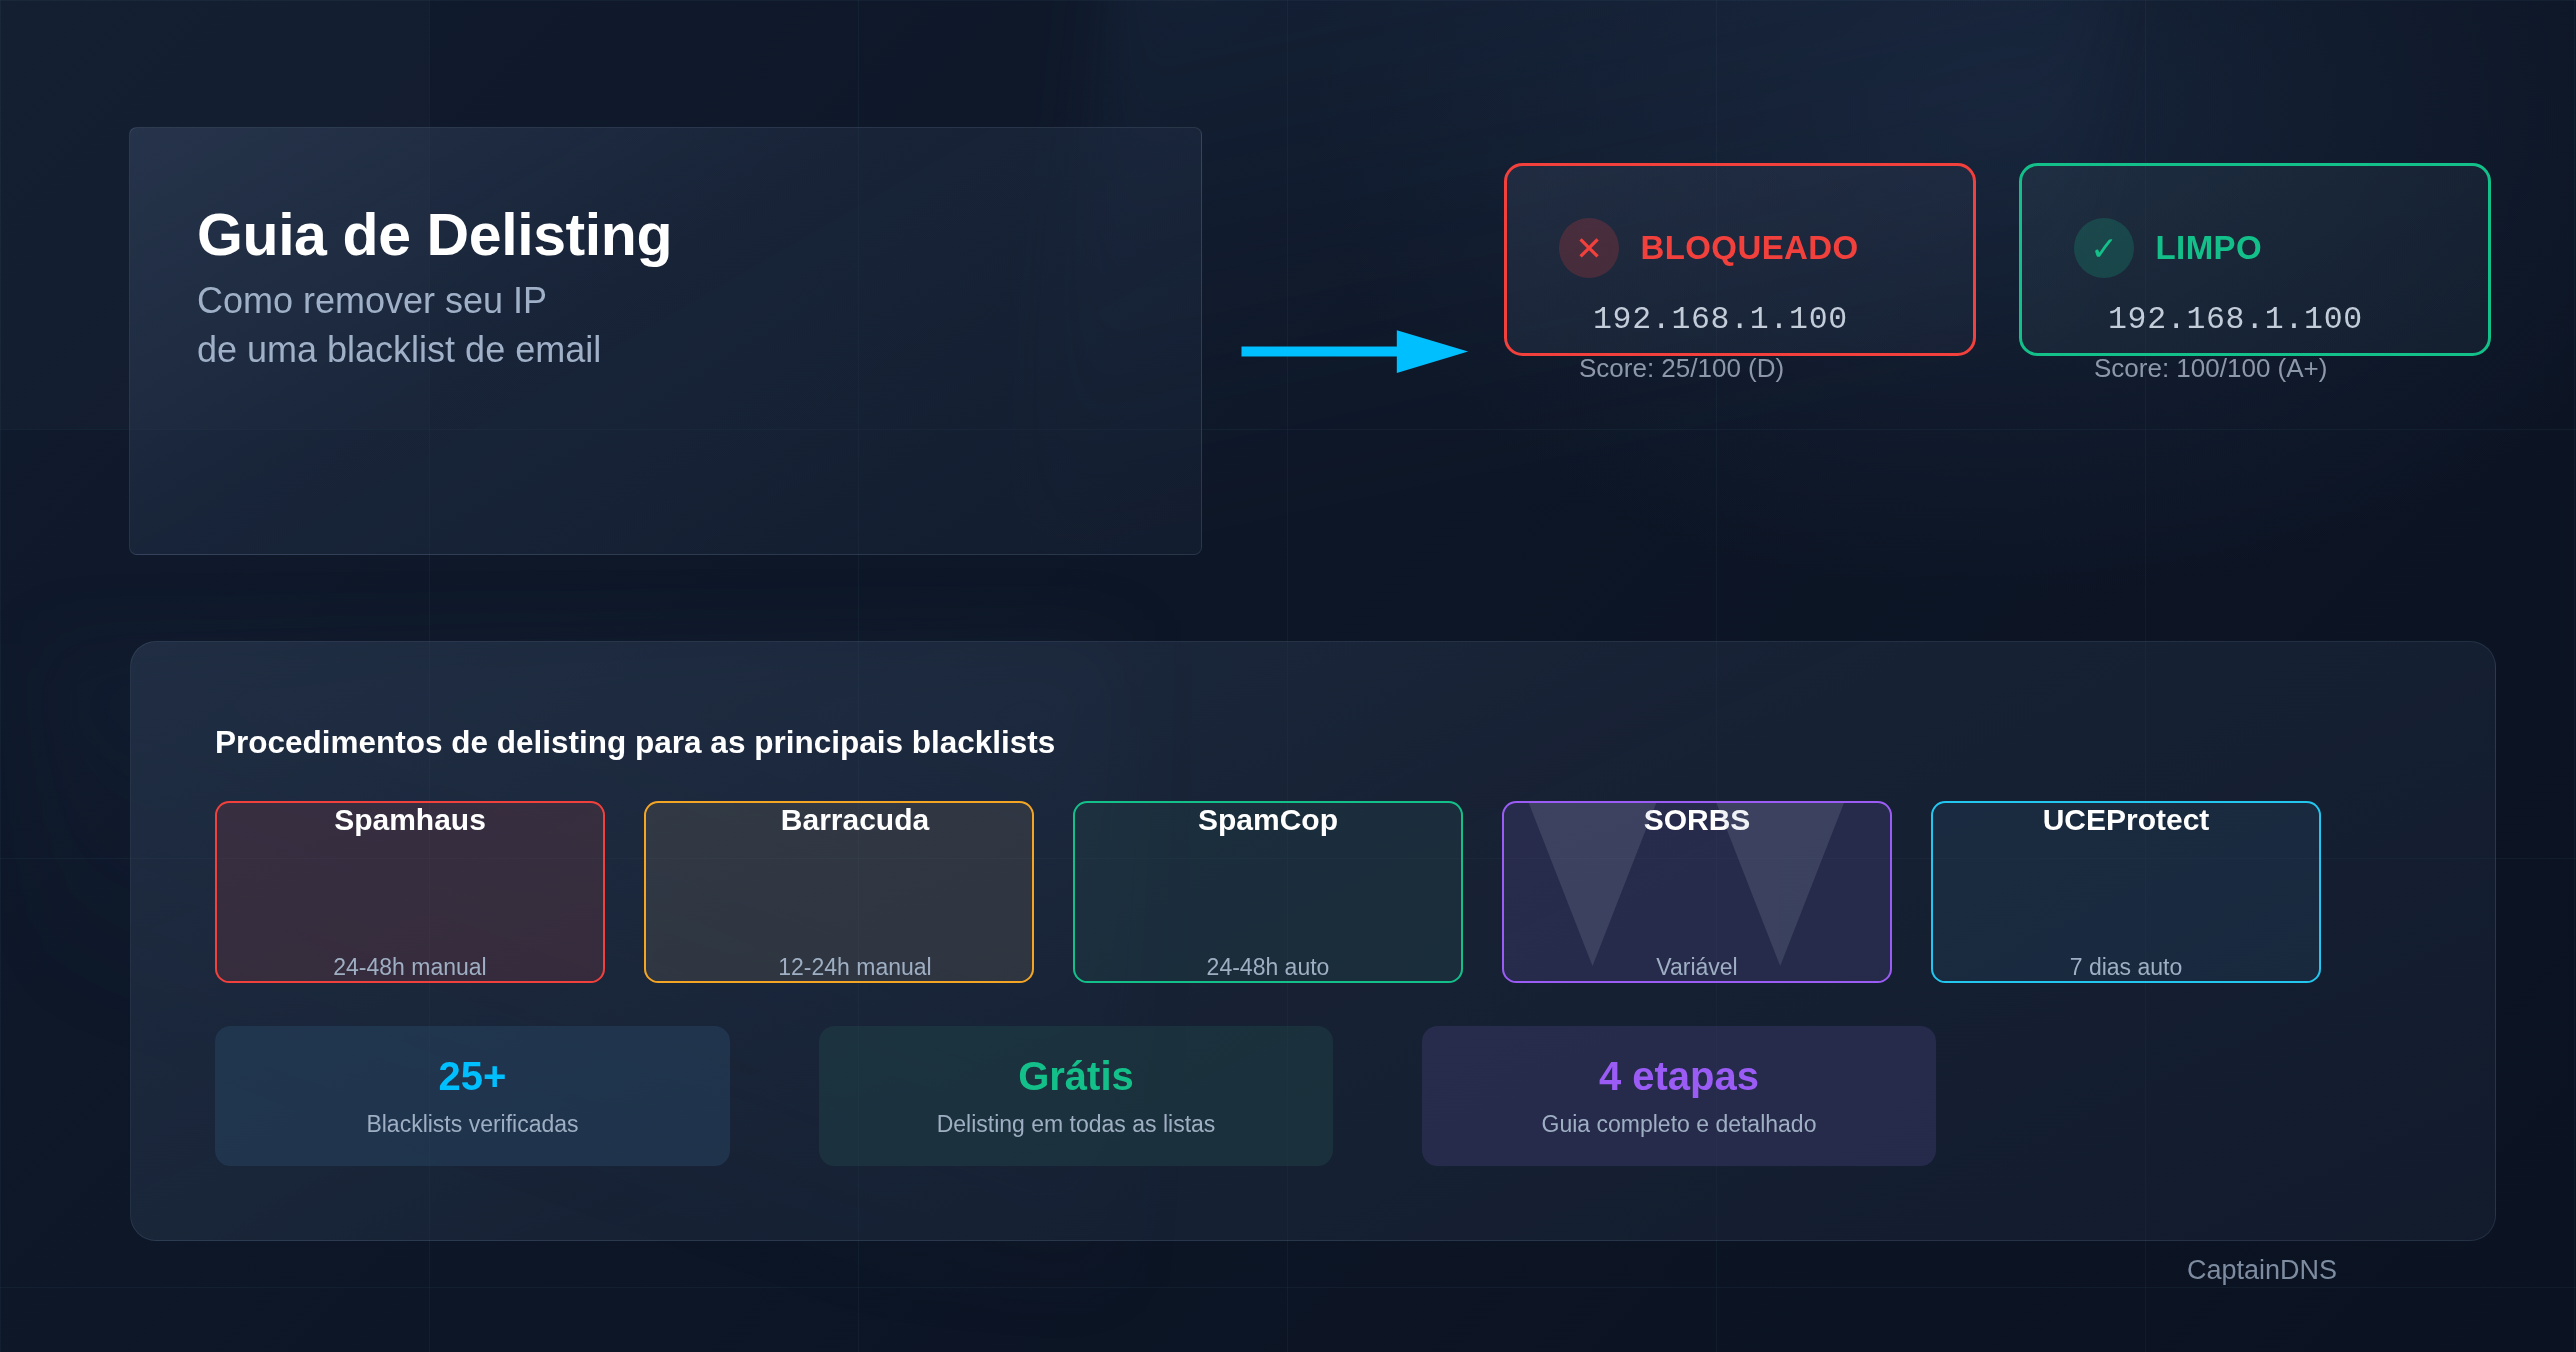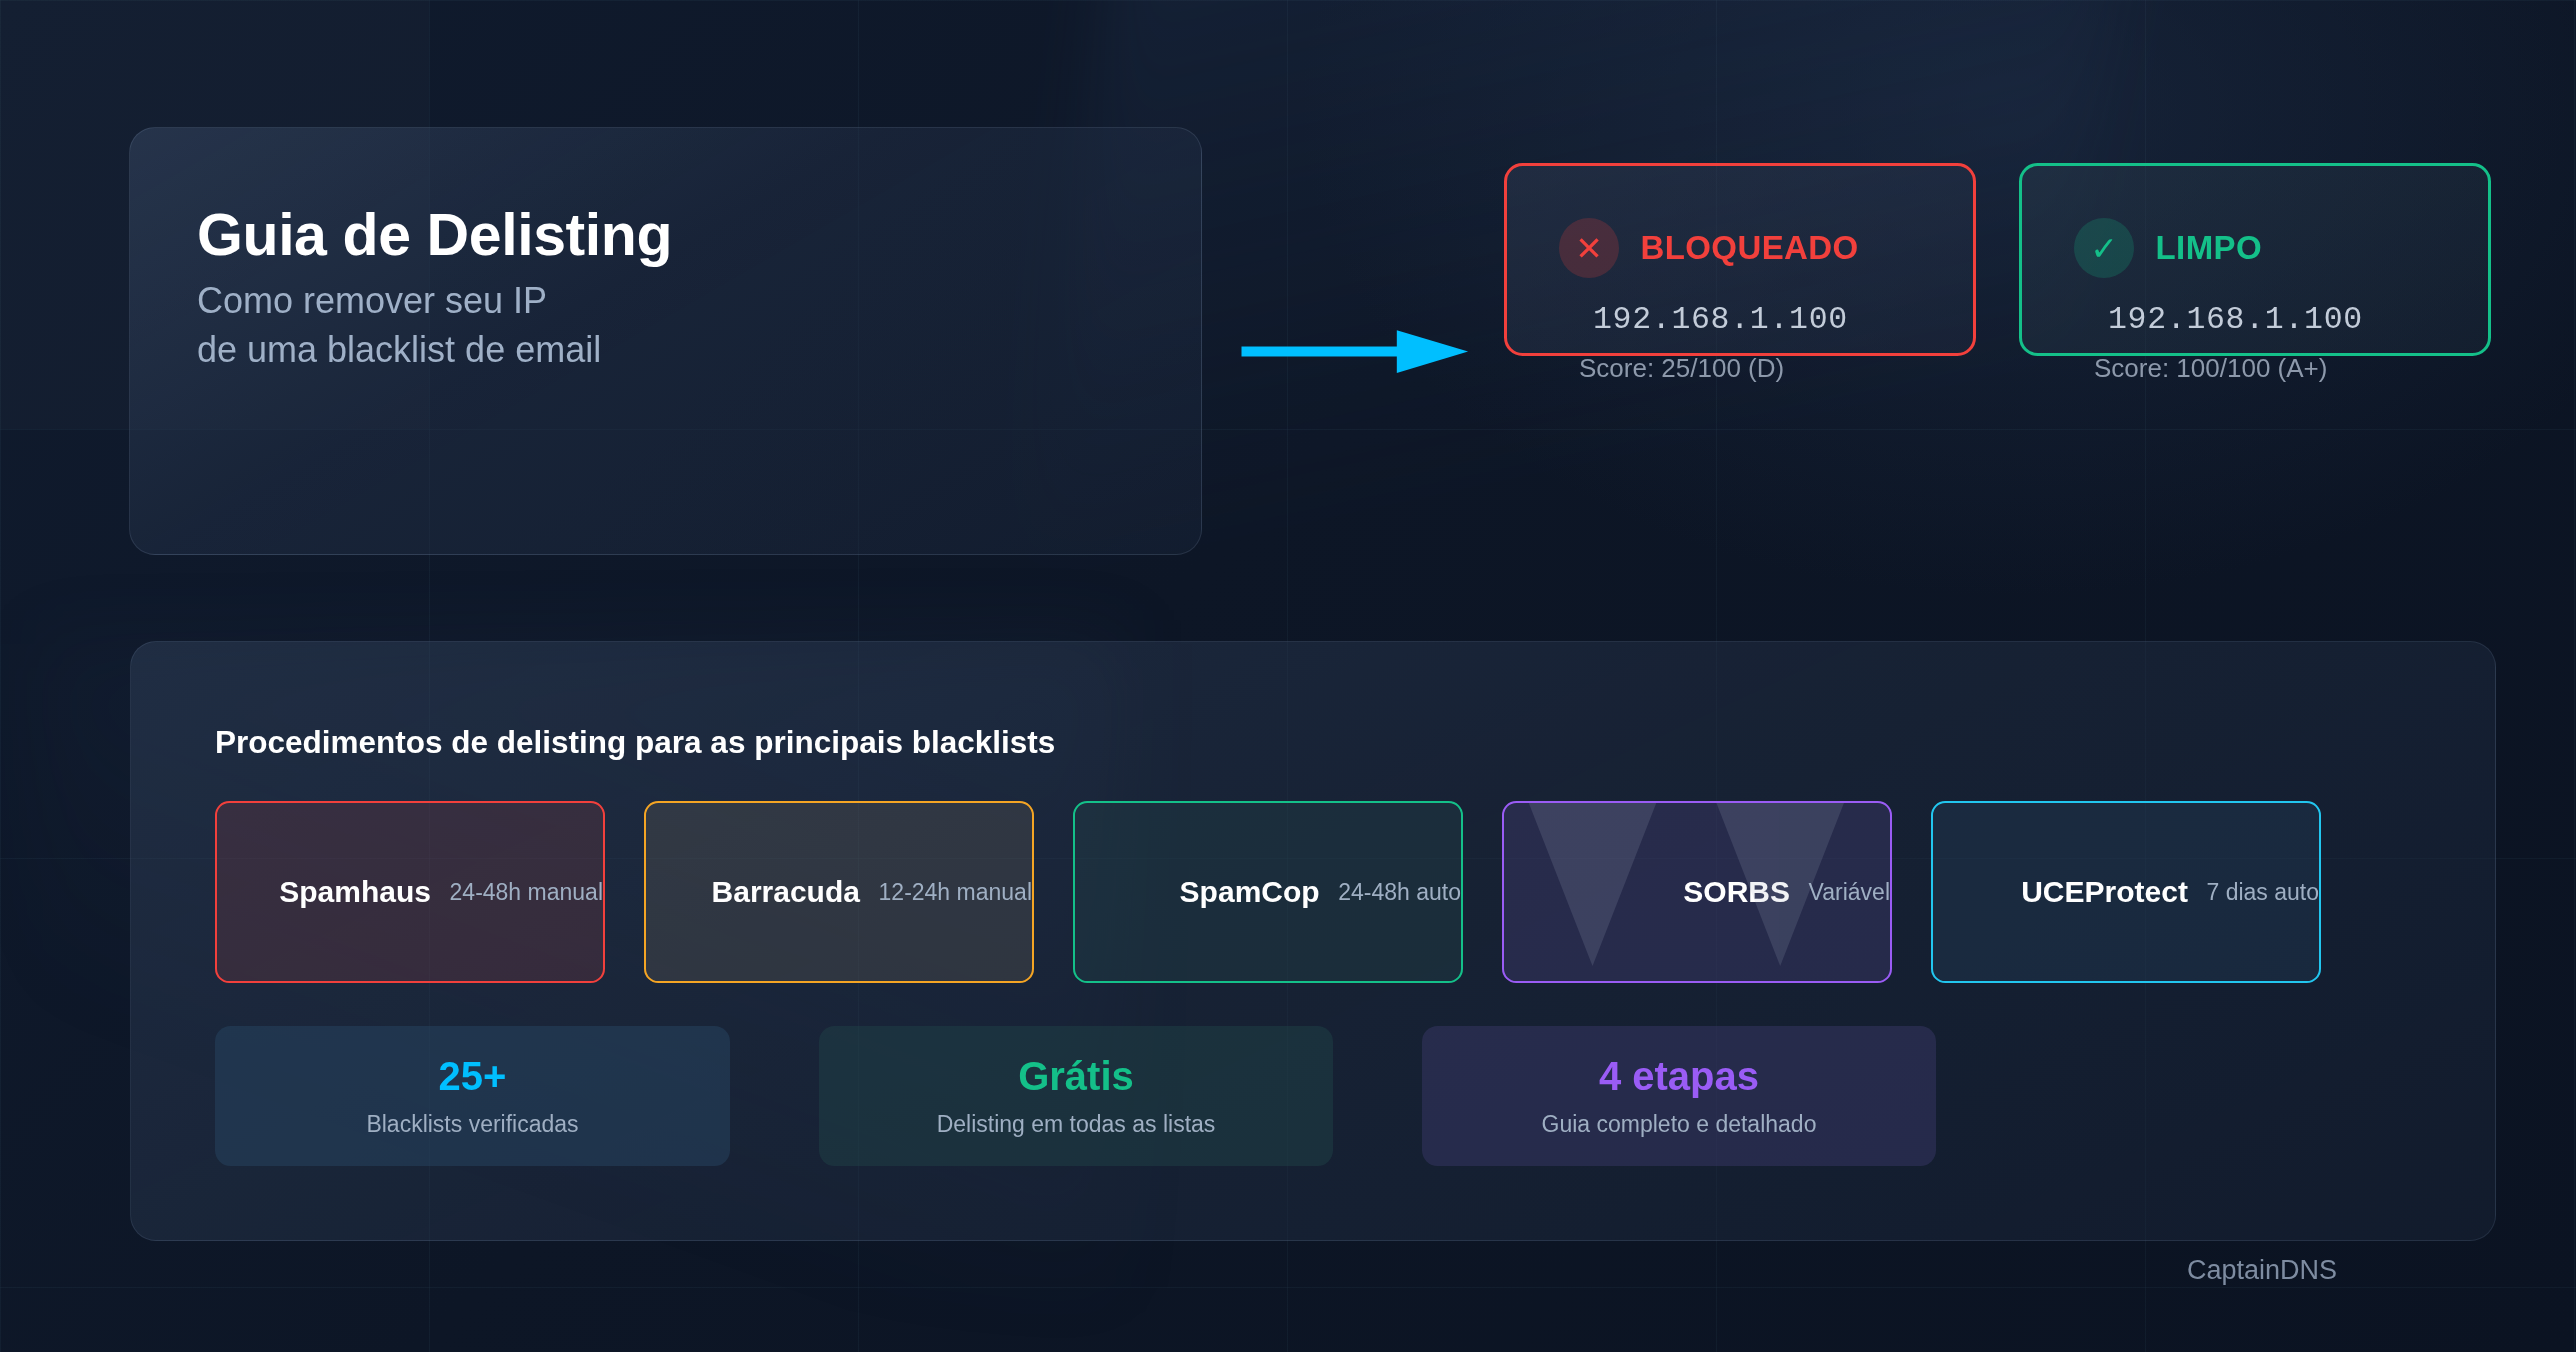--- a/index.html
+++ b/index.html
@@ -29,21 +29,21 @@
     background:rgba(255,255,255,.018); }
   #bg-soft-a { position:absolute; left:1073px; top:-143px; width:1002px; height:787px;
     background:linear-gradient(160deg, rgba(40,60,92,.30), rgba(13,22,38,0) 70%);
     transform:rotate(8deg); filter:blur(29px); }
   #bg-soft-b { position:absolute; left:43px; top:644px; width:1073px; height:644px;
     background:linear-gradient(200deg, rgba(34,52,80,.22), rgba(13,22,38,0) 72%);
     filter:blur(36px); }
 
   
   #hero-card { position:absolute; left:129px; top:127px; width:1073px; height:428px;
-    border-radius:26px;
+    border-radius:8px;
     background:linear-gradient(150deg, rgba(58,76,104,.48) 0%, rgba(38,52,76,.42) 42%, rgba(27,39,60,.40) 100%);
     border:0.7px solid rgba(160,185,215,.14);
     text-decoration:underline;
   }
   #hero-title { position:absolute; left:67px; top:73px;
     font-size:59px; font-weight:700; color:#ffffff; letter-spacing:-0.4px;
     white-space:nowrap; }
   #hero-sub { position:absolute; left:67px; top:149px;
     font-size:36px; font-weight:400; color:#9fb0c7; line-height:1.36; }
 
@@ -77,21 +77,21 @@
     border-radius:26px;
     background:linear-gradient(155deg, rgba(55,72,98,.42) 0%, rgba(40,54,78,.38) 50%, rgba(30,43,64,.36) 100%);
     border:0.7px solid rgba(160,185,215,.12);
   }
   #providers-heading { position:absolute; left:84px; top:82px;
     font-size:31.5px; font-weight:700; color:#ffffff; white-space:nowrap; }
 
   
   #provider-row { position:absolute; left:84px; top:159px; display:flex; gap:39px; }
   .provider-card { width:390px; height:182px; border-radius:14.3px;
-    display:flex; flex-direction:row; align-items:center; justify-content:flex-end; gap:18.6px;
+    display:flex; flex-direction:column; align-items:center; justify-content:space-between; gap:18.6px;
     position:relative; }
   .provider-name { font-size:30px; font-weight:700; color:#ffffff; white-space:nowrap; }
   .provider-time { font-size:23px; color:#9fafc3; white-space:nowrap; }
 
   .pc-spamhaus   { border:2.1px solid #f2403c; background:rgba(150,62,70,.22); }
   .pc-barracuda  { border:2.1px solid #f5a524; background:rgba(118,110,94,.24);padding-left:32px; }
   .pc-spamcop    { border:2.1px solid #14c089; background:rgba(36,72,76,.30); }
   .pc-sorbs      { border:2.1px solid #9a5cf5; background:rgba(72,64,124,.34); overflow:hidden; }
   .pc-uceprotect { border:2.1px solid #22c6ef; background:rgba(38,66,92,.32); }
   #sorbs-watermark { position:absolute; inset:0; opacity:.16; pointer-events:none; }

